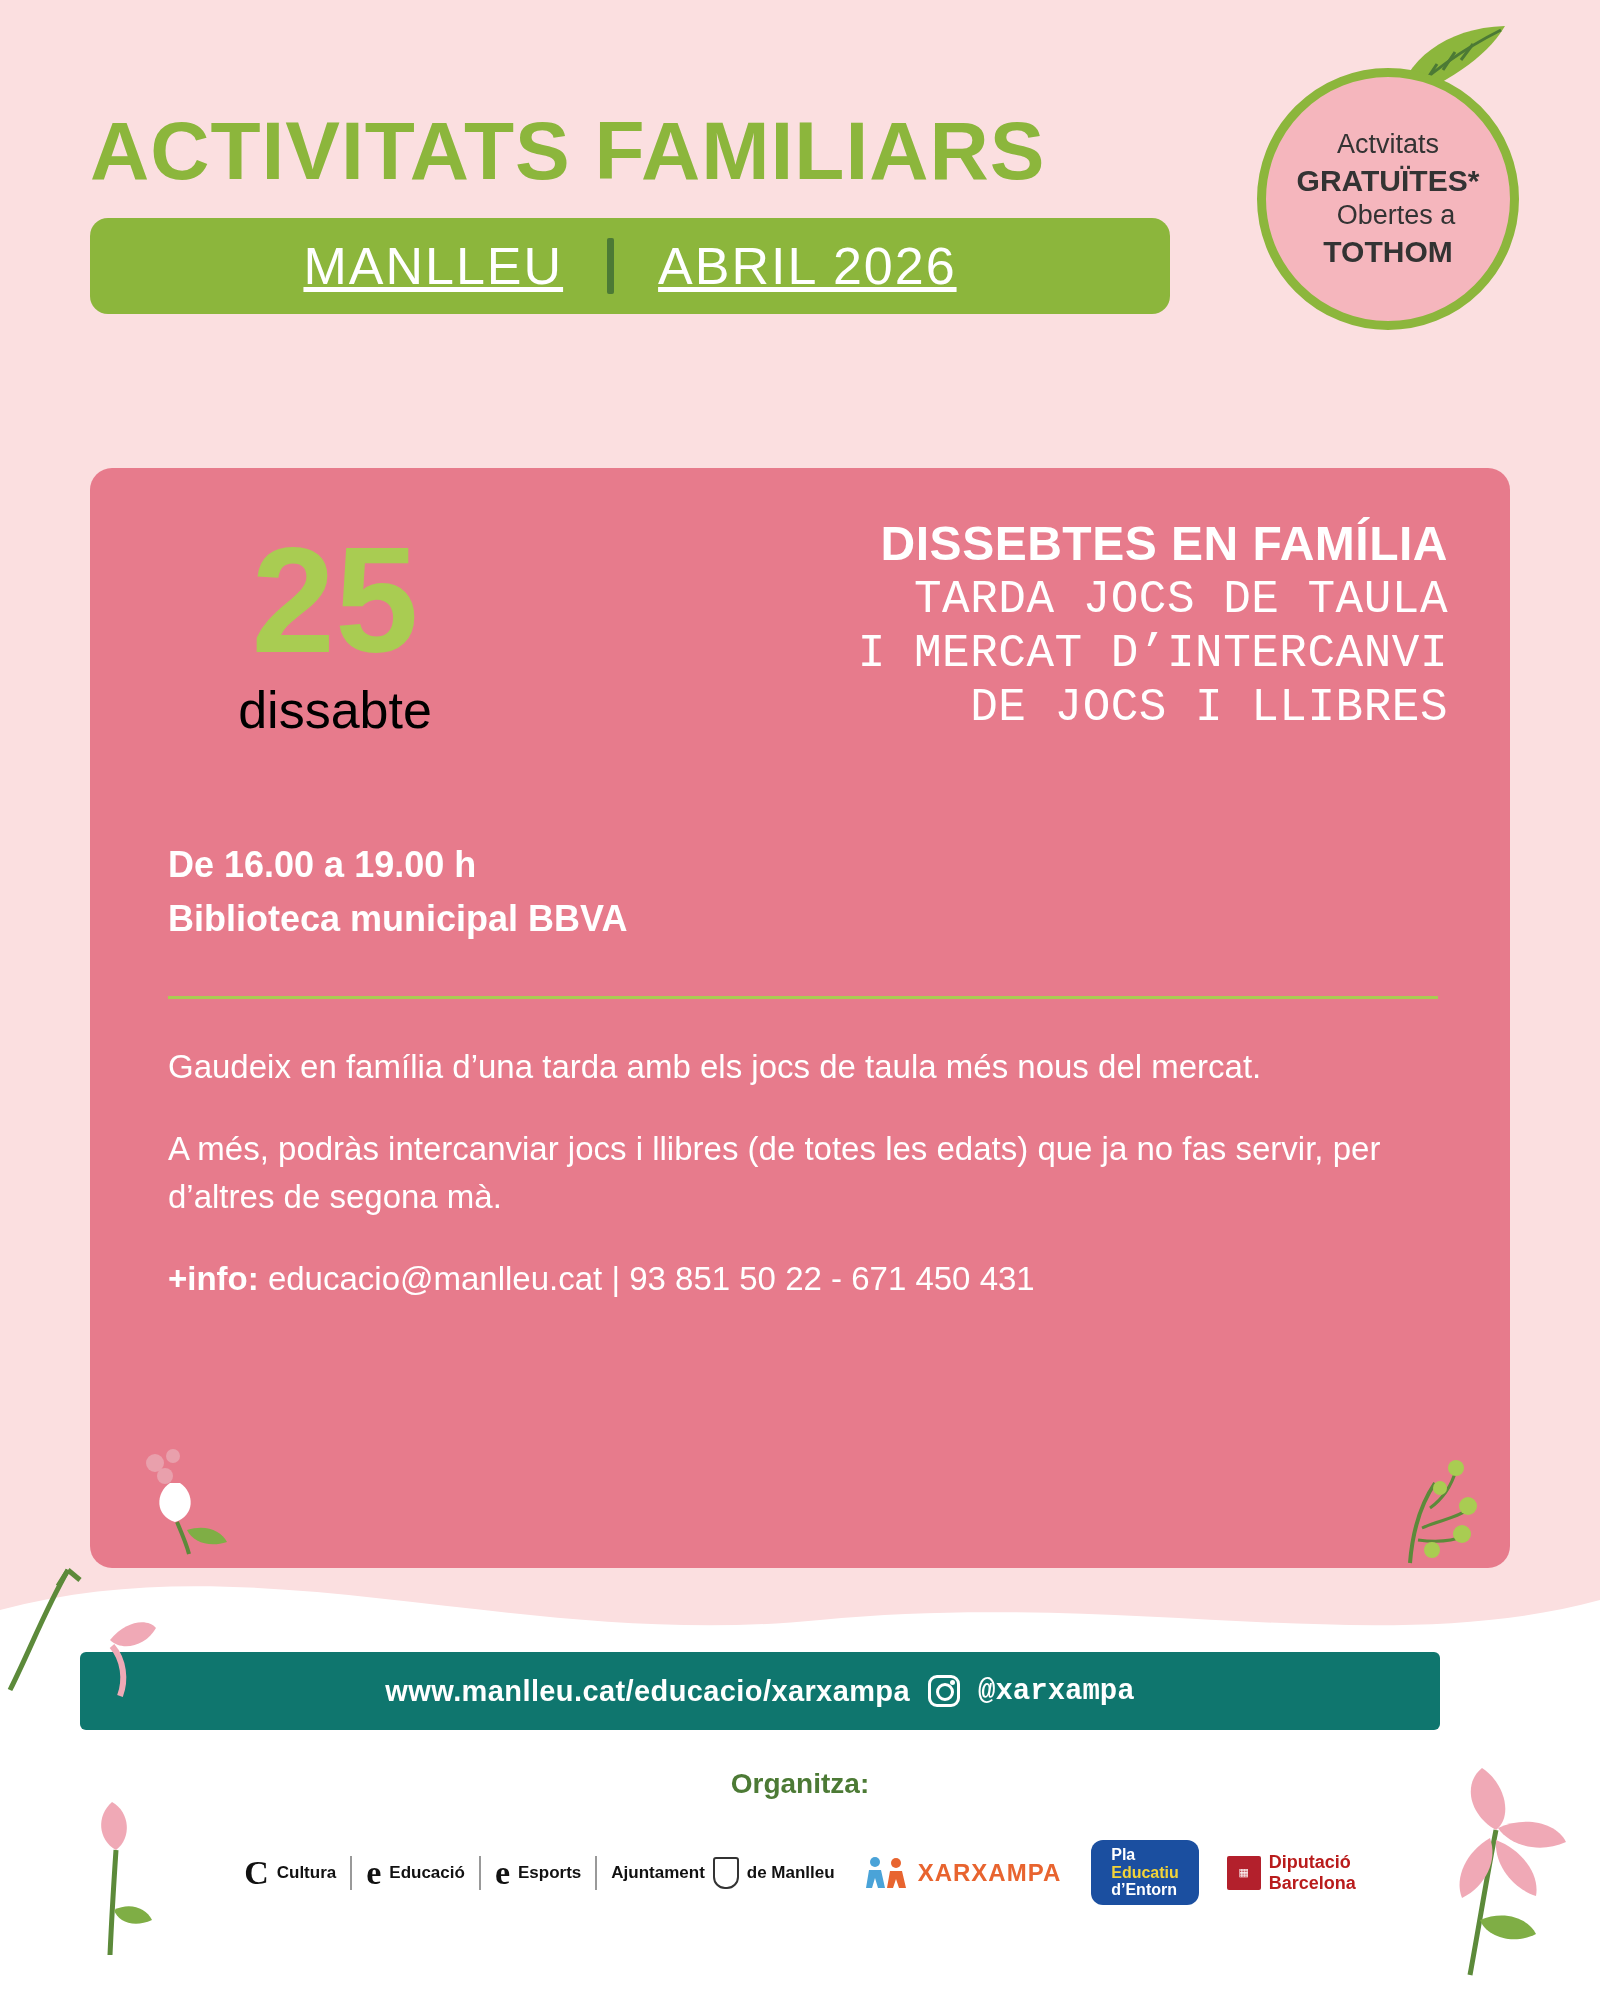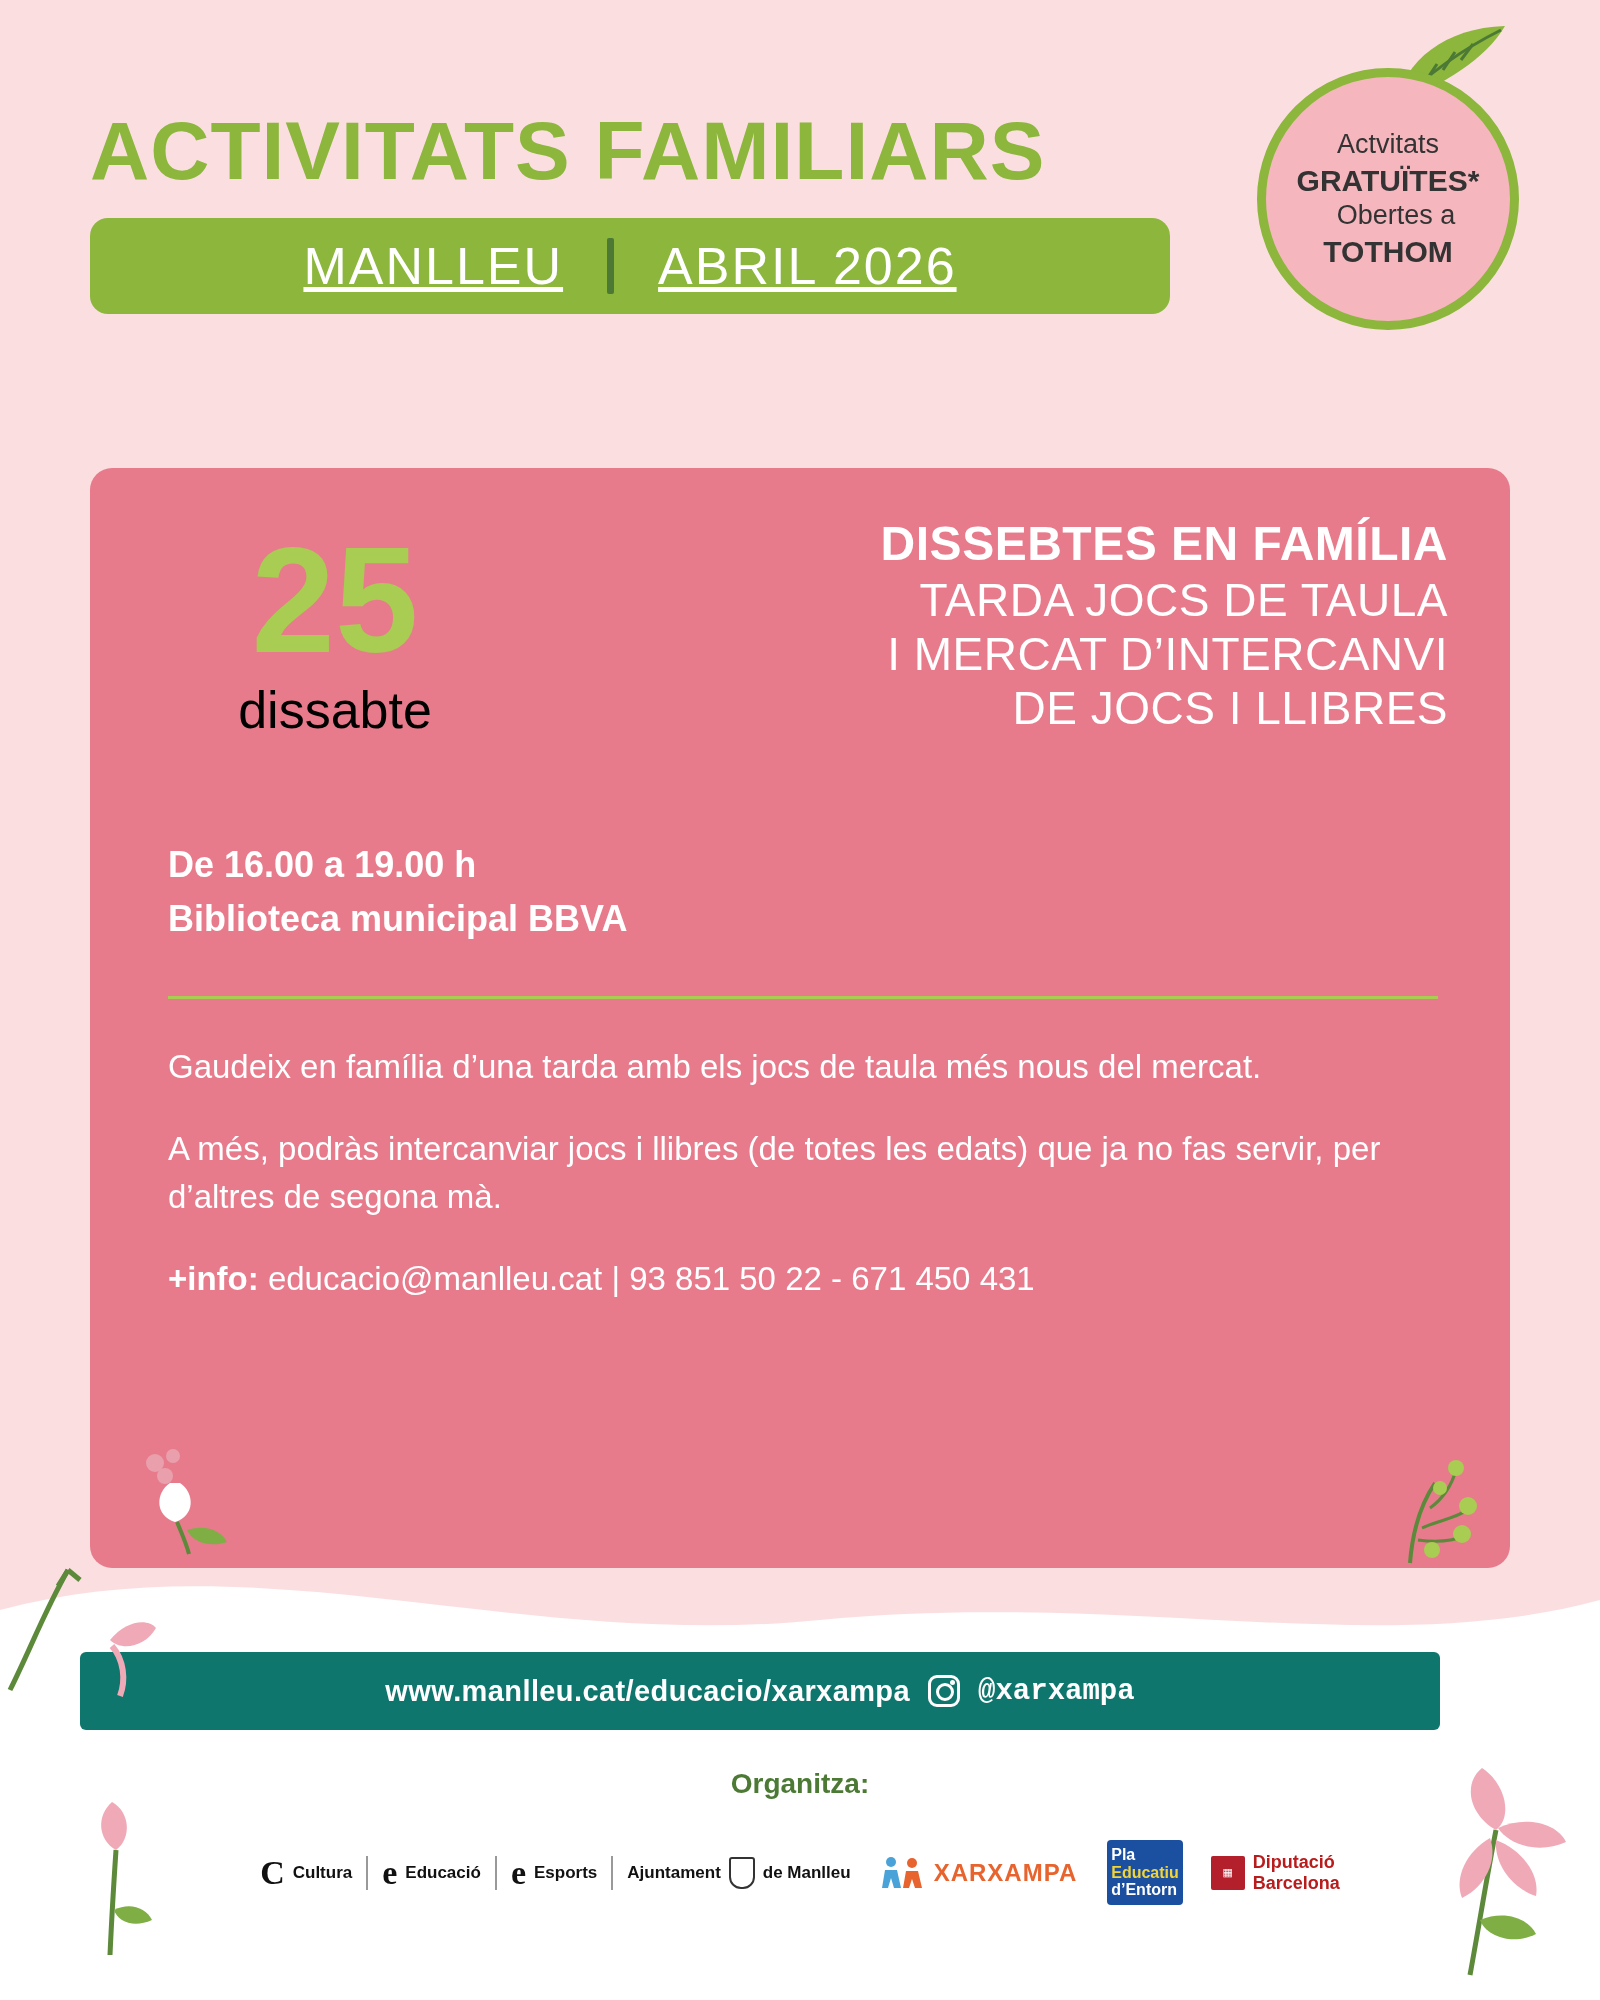--- a/index.html
+++ b/index.html
@@ -131,20 +131,21 @@
     font-size: 48px;
     font-weight: bold;
     letter-spacing: 0.5px;
     line-height: 1.18;
   }
   .et-sub {
     font-size: 46px;
     font-weight: 400;
     line-height: 1.18;
     letter-spacing: 0.5px;
+    font-family: Liberation Mono, monospace;
   }
   .when {
     position: absolute;
     top: 370px;
     left: 78px;
     color: #ffffff;
     font-size: 36px;
     font-weight: bold;
     line-height: 1.5;
   }
@@ -259,26 +260,26 @@
     font-family: "Liberation Serif", serif;
   }
   .xarxampa {
     display: flex; align-items: center; gap: 7px;
     color: #e8642f; font-size: 24px; font-weight: bold;
     letter-spacing: 1px; padding: 0 16px;
   }
   .pla-entorn {
     background: #1b4fa0;
     color: #ffffff;
-    padding: 6px 4px;
+    padding: 6px 20px;
     font-size: 16px;
     font-weight: bold;
     line-height: 1.1;
     text-align: left;
-    border-radius: 4px;
+    border-radius: 12px;
     margin: 0 14px;
   }
   .pla-entorn .p2 { color: #f3d438; }
   .dipu {
     display: flex; align-items: center; gap: 8px;
     padding: 0 14px;
   }
   .dipu-mark {
     width: 34px; height: 34px;
     background: #b3202c;

